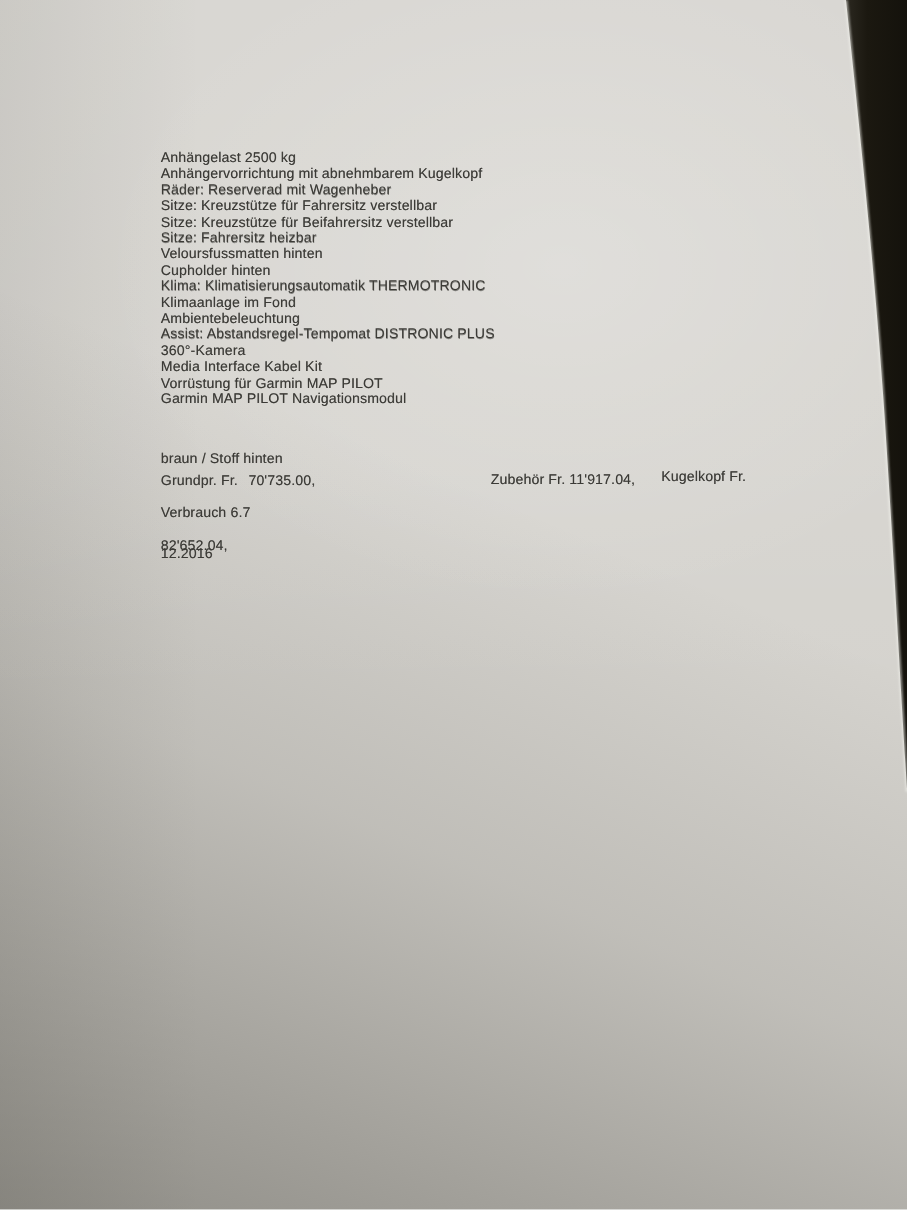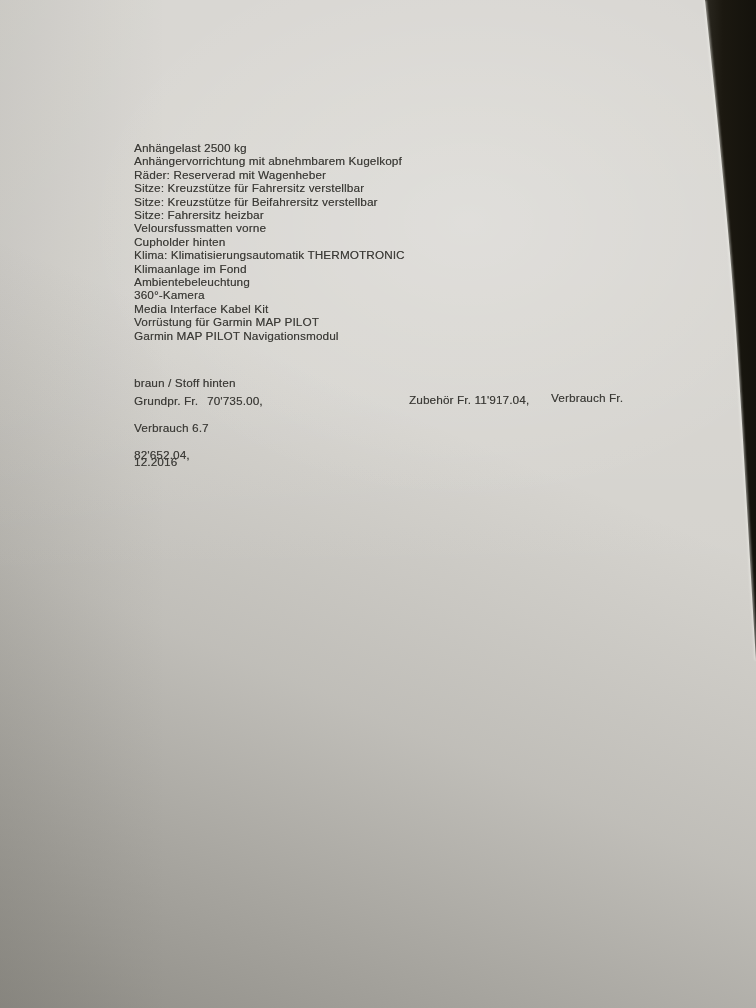--- a/index.html
+++ b/index.html
@@ -38,21 +38,21 @@
     position: absolute;
     color: #3b3a36;
     font-size: 11.7px;
     letter-spacing: 0.15px;
     text-shadow: 0.2px 0.2px 0.55px rgba(59,58,54,0.55);
     white-space: nowrap;
   }
 
   .options {
     left: 134px;
-    top: 141px;
+    top: 125px;
     line-height: 13.4px;
   }
 
   .braun      { left: 134px; top: 376px; }
   .grundpr-label { left: 134px; top: 394px; }
   .grundpr-value { left: 207px; top: 394px; }
   .zubehoer   { left: 409px; top: 393px; }
   .neupreis   { left: 551px; top: 391px; }
   .price2     { left: 134px; top: 408px; margin-top: 40px; }
   .verbrauch  { left: 134px; top: 421px; }
@@ -78,36 +78,37 @@
     <path d="M11 0 C22 104 35 228 42 330 C49 430 56 565 62 660" fill="none" stroke="rgba(246,245,240,0.55)" stroke-width="2.5" filter="url(#soft)"></path>
   </svg>
 
   <div class="txt options">
     <div>Anhängelast 2500 kg</div>
     <div>Anhängervorrichtung mit abnehmbarem Kugelkopf</div>
     <div>Räder: Reserverad mit Wagenheber</div>
     <div>Sitze: Kreuzstütze für Fahrersitz verstellbar</div>
     <div>Sitze: Kreuzstütze für Beifahrersitz verstellbar</div>
     <div>Sitze: Fahrersitz heizbar</div>
-    <div>Veloursfussmatten vorne</div>
+    <div>Veloursfussmatten hinten</div>
     <div>Cupholder hinten</div>
     <div>Klima: Klimatisierungsautomatik THERMOTRONIC</div>
     <div>Klimaanlage im Fond</div>
     <div>Ambientebeleuchtung</div>
+    <div>Assist: Abstandsregel-Tempomat DISTRONIC PLUS</div>
     <div>360°-Kamera</div>
     <div>Media Interface Kabel Kit</div>
     <div>Vorrüstung für Garmin MAP PILOT</div>
     <div>Garmin MAP PILOT Navigationsmodul</div>
   </div>
 
   <div class="txt braun">braun / Stoff hinten</div>
 
   <span class="txt grundpr-label">Grundpr. Fr.</span>
   <span class="txt grundpr-value">70'735.00,</span>
   <span class="txt zubehoer">Zubehör Fr. 11'917.04,</span>
-  <span class="txt neupreis">Verbrauch Fr.</span>
+  <span class="txt neupreis">Kugelkopf Fr.</span>
 
   <div class="txt price2">82'652.04,</div>
   <div class="txt verbrauch">Verbrauch 6.7</div>
 
   <div class="txt datum">12.2016</div>
 
 </div>
 
 </body></html>

